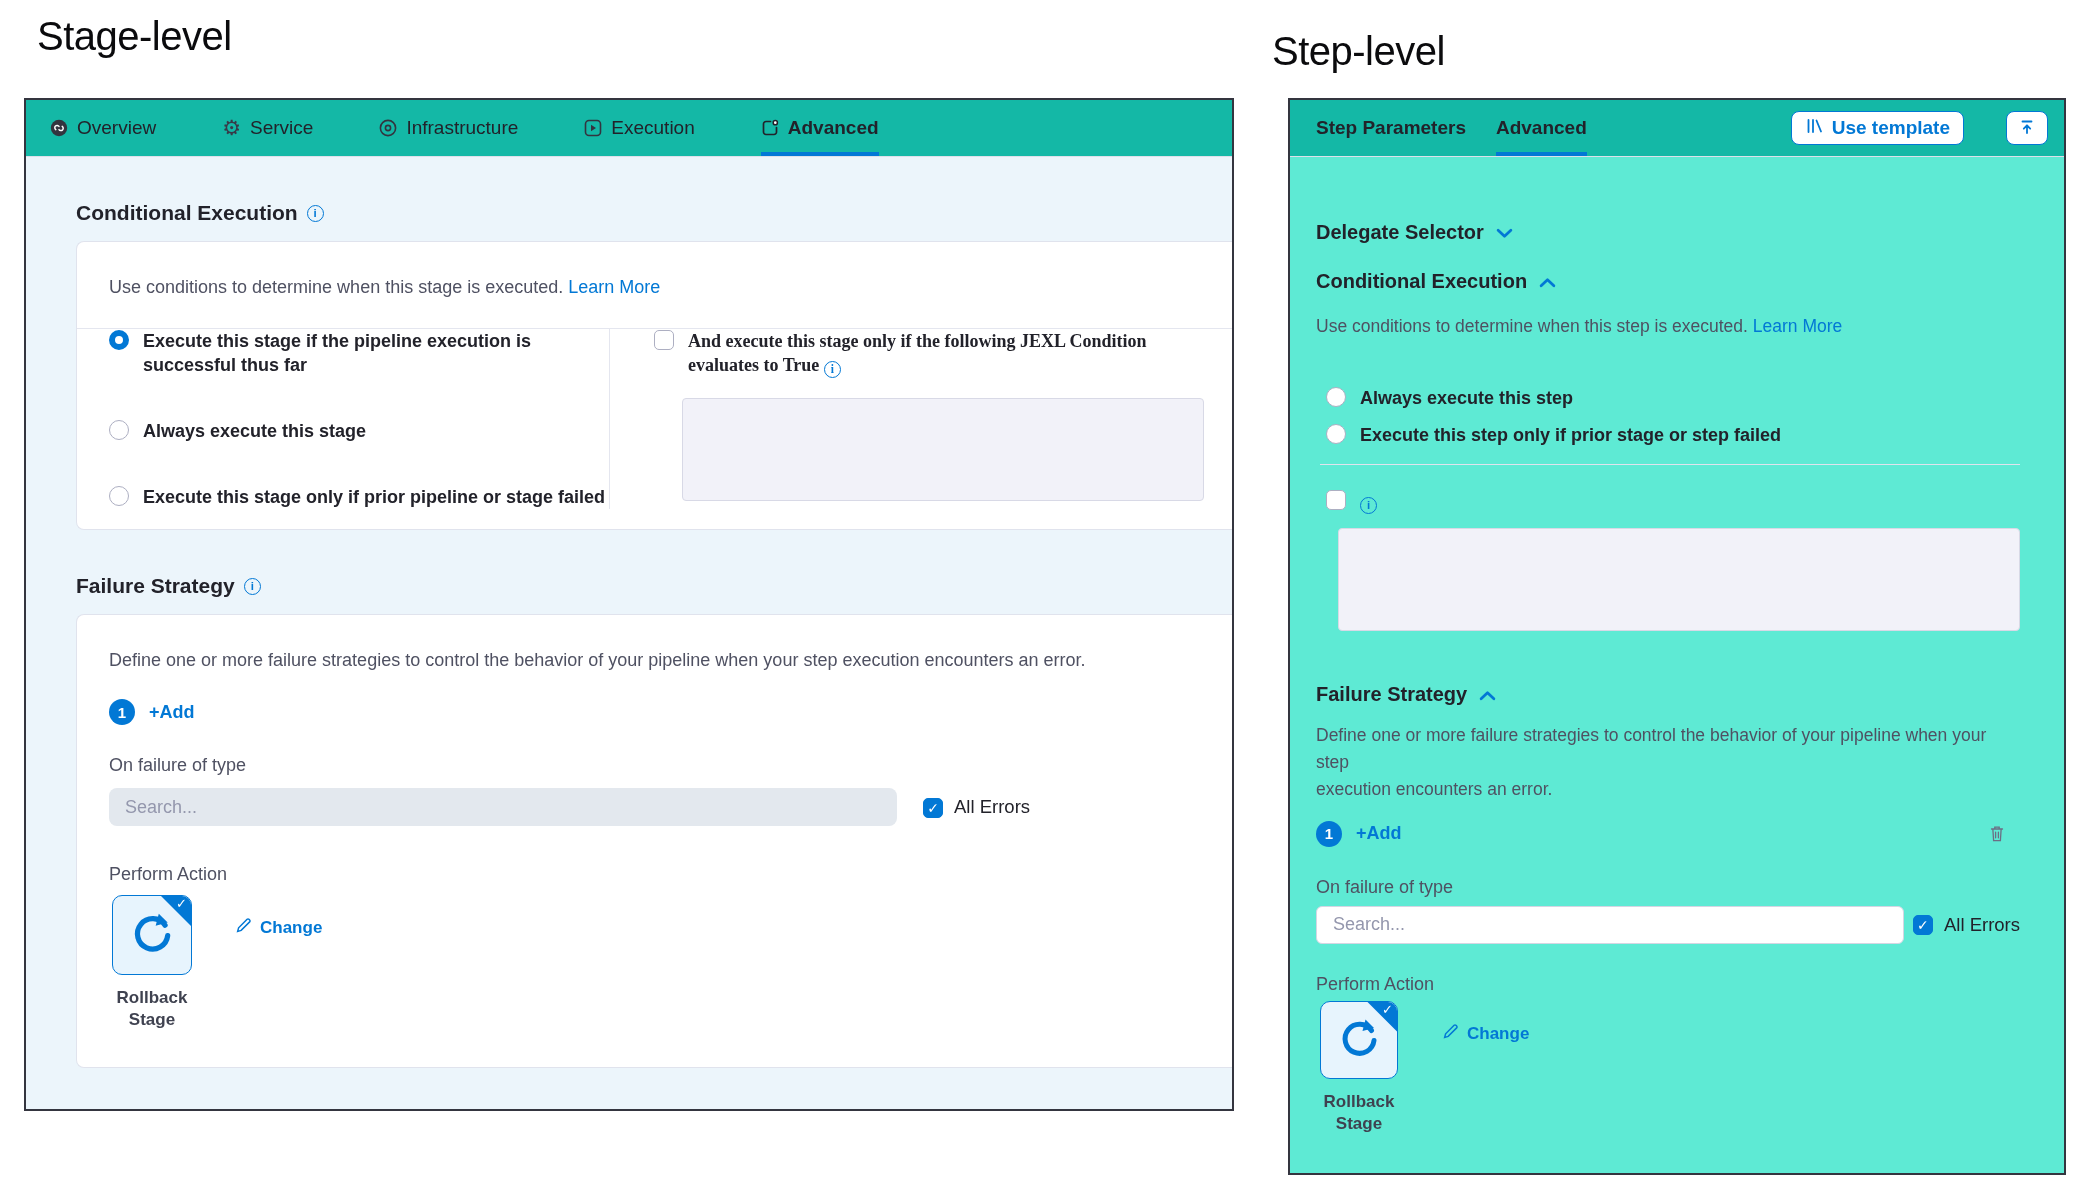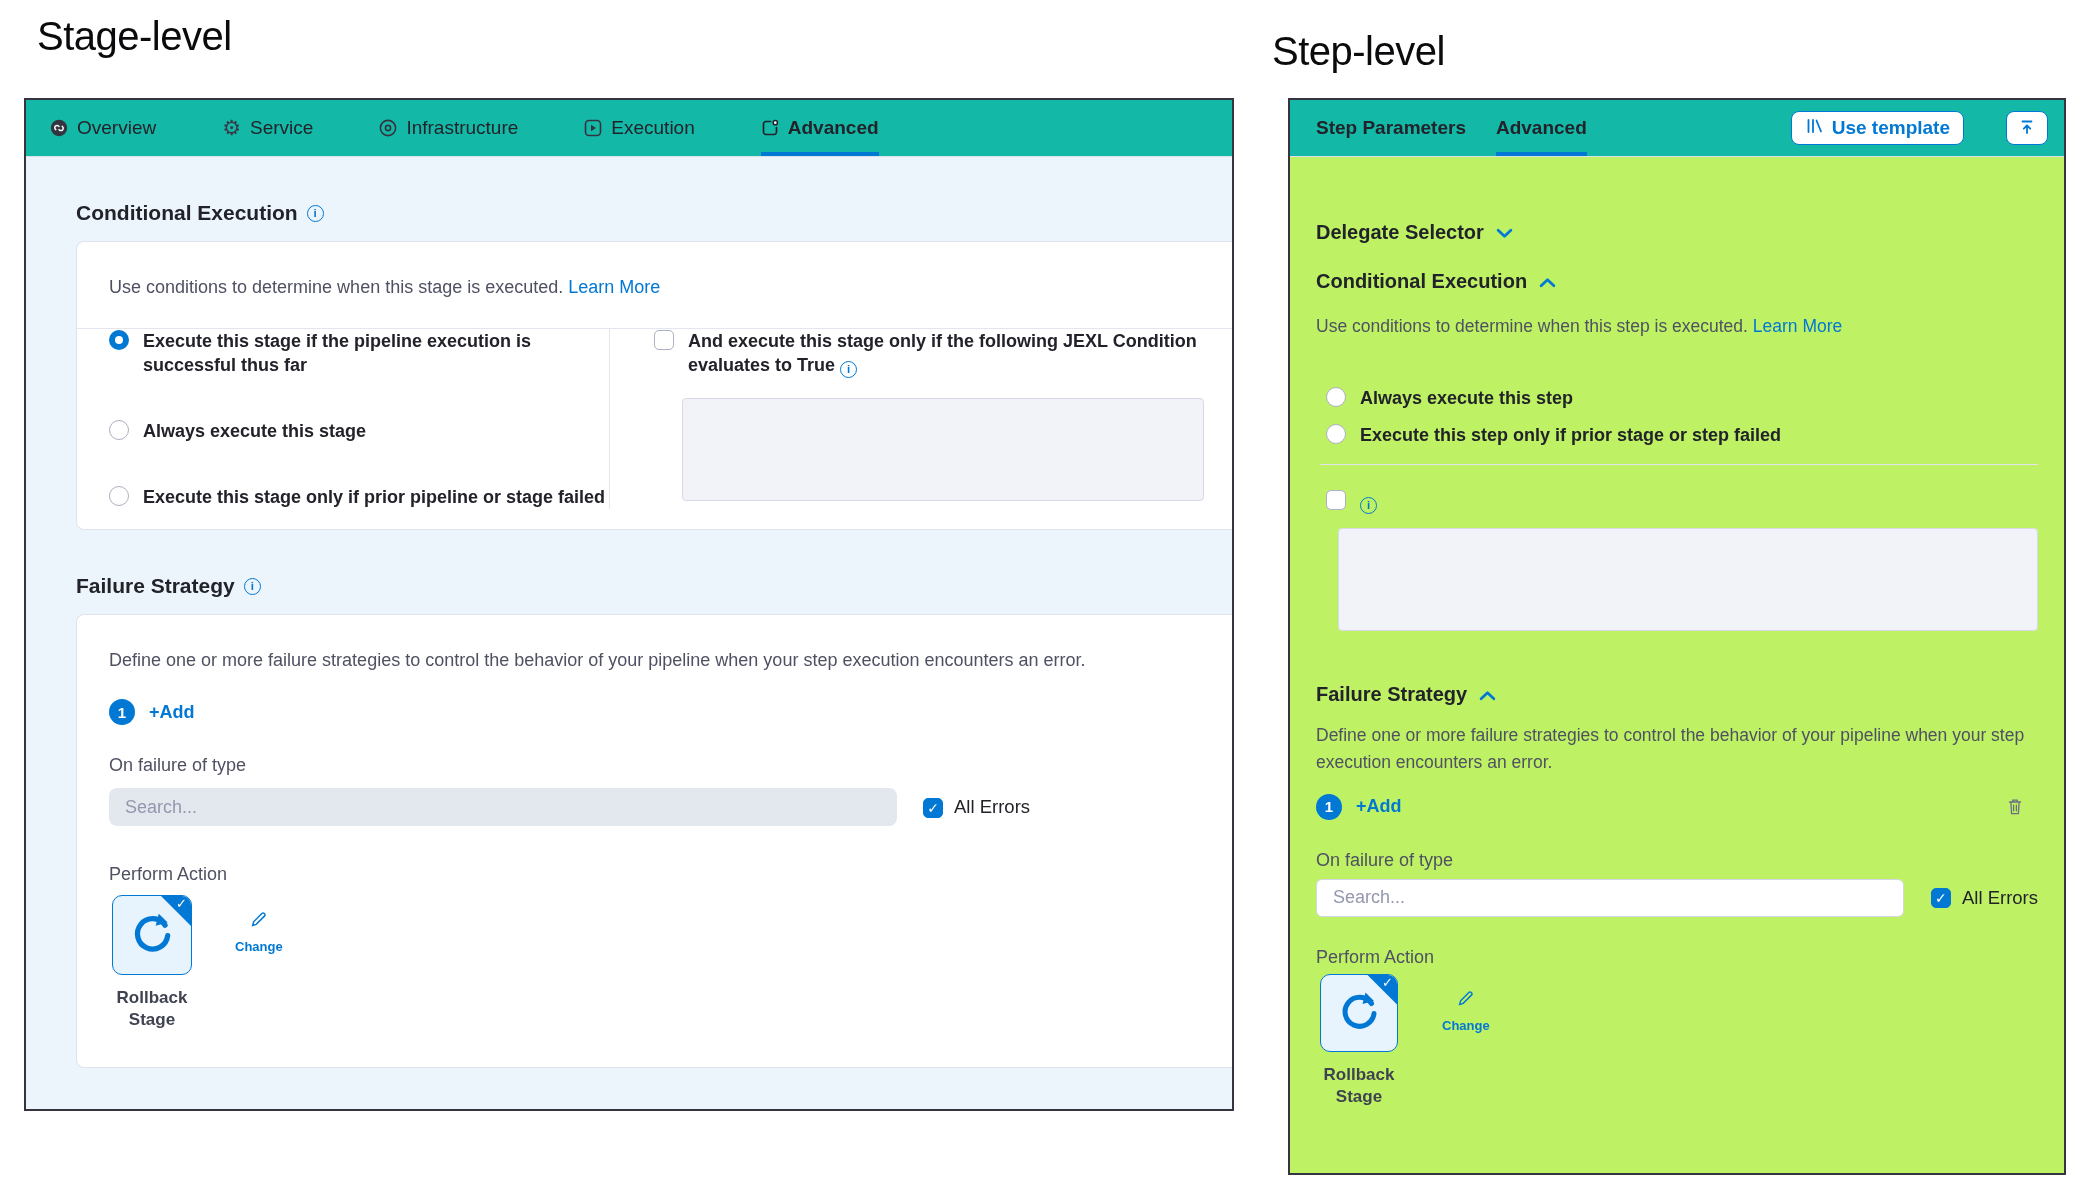--- a/index.html
+++ b/index.html
@@ -16,37 +16,37 @@
   .tabbar { height:57px; background:#14b8a6; border-bottom:1px solid #dde0ea; display:flex; align-items:center; }
   #stage-panel .tabbar { padding-left:24px; gap:66px; }
   #step-panel  .tabbar { padding:0 16px 0 26px; gap:30px; }
   .tab { height:100%; display:flex; align-items:center; gap:9px; font-size:19px; font-weight:500;
          border-bottom:4px solid transparent; padding-top:4px; cursor:pointer; white-space:nowrap; }
   .tab.sel { font-weight:700; border-bottom-color:#0278d5; }
   .tab .glyph { display:inline-flex; align-items:center; }
   .gear-glyph { font-family:"DejaVu Sans",sans-serif; font-size:21px; color:#383a48; line-height:1; }
 
   .stage-content { background:#ecf5fb; height:calc(100% - 57px); padding:44px 0 0 50px; }
-  .step-content  { background:#bef264; height:calc(100% - 57px); padding:64px 26px 0 26px; }
+  .step-content  { background:#5eead4; height:calc(100% - 57px); padding:64px 44px 0 26px; }
 
   .section-head { display:flex; align-items:center; gap:9px; font-size:21px; font-weight:700; color:#22222a; margin-bottom:16px; }
   .collapse-head { display:flex; align-items:center; gap:12px; font-size:20px; font-weight:700; color:#22222a; cursor:pointer; }
 
   .card { background:#fff; border:1px solid #e0e3ed; border-right:none; border-radius:8px 0 0 8px; }
   .card-inner1 { padding:34px 0 20px 32px; }
   .card-inner2 { padding:34px 0 36px 32px; }
 
   .desc { font-size:18px; color:#4f5162; line-height:22px; }
   .desc-sm { font-size:17.5px; color:#4f5162; line-height:27px; }
   a.link { color:#0278d5; text-decoration:none; cursor:pointer; }
 
   .hr-full { border-top:1px solid #e4e6ef; margin:30px 0 0 -32px; }
   .cols { display:flex; }
   .col-left { width:500px; display:flex; flex-direction:column; gap:42px; }
-  .col-right { flex:1; border-left:1px solid #e4e6ef; padding-left:44px; padding-right:28px; }
+  .col-right { flex:1; border-left:1px solid #e4e6ef; padding-left:44px; padding-right:28px;font-family:Liberation Serif, serif; }
 
   .choice-row { display:flex; align-items:flex-start; gap:14px; }
   .choice-label { font-size:18px; font-weight:600; color:#22222a; line-height:24px; }
   .radio { width:20px; height:20px; border-radius:50%; border:1.5px solid #adafc2; background:#fff; flex:none; margin-top:1px; cursor:pointer; }
   .radio.sel { border:6px solid #0278d5; }
   .cb { width:20px; height:20px; border-radius:5px; border:1.5px solid #adafc2; background:#fff; flex:none; margin-top:1px; cursor:pointer; }
   .cb.checked { background:#0278d5; border-color:#0278d5; display:flex; align-items:center; justify-content:center; }
   .cb.checked::after { content:'\2713'; color:#fff; font-size:14px; font-weight:700; }
 
   .info { width:17px; height:17px; border-radius:50%; border:1.5px solid #0278d5; color:#0278d5;
@@ -74,21 +74,21 @@
   .allerr-label { font-size:18.5px; font-weight:500; color:#22222a; }
 
   .action-row { display:flex; align-items:flex-start; gap:40px; }
   .tile-col { display:flex; flex-direction:column; align-items:center; width:86px; }
   .tile { width:80px; height:80px; background:#e7f4fd; border:1.5px solid #0278d5; border-radius:10px;
           position:relative; display:flex; align-items:center; justify-content:center; overflow:hidden; cursor:pointer; }
   .tile-corner { position:absolute; top:0; right:0; width:30px; height:30px; background:#0278d5;
                  clip-path:polygon(0 0,100% 0,100% 100%); }
   .tile-check { position:absolute; top:0px; right:4px; color:#fff; font-size:13px; font-weight:700; z-index:2; }
   .tile-caption { margin-top:12px; font-size:17px; font-weight:600; color:#3f4250; line-height:22px; text-align:center; }
-  .change-link { display:flex; align-items:center; gap:8px; margin-top:16px; font-size:13px; font-weight:700; color:#0278d5; cursor:pointer;flex-direction:column; }
+  .change-link { display:flex; align-items:center; gap:8px; margin-top:22px; font-size:17px; font-weight:700; color:#0278d5; cursor:pointer; }
 
   .hr2 { border-top:1px solid #e0e3ed; margin:17px 0 0 4px; }
   .indent { margin-left:10px; }
   .radio-list { display:flex; flex-direction:column; gap:13px; margin-top:46px; }
 
   .tab-spacer { flex:1; }
   .btn-template { display:flex; align-items:center; gap:9px; height:34px; padding:0 13px;
                   border:1.5px solid #0278d5; border-radius:8px; color:#0278d5; font-size:19px; font-weight:700;
                   background:#fff; cursor:pointer; white-space:nowrap; }
   .btn-square { width:42px; height:34px; border:1.5px solid #0278d5; border-radius:8px; background:#fff;

